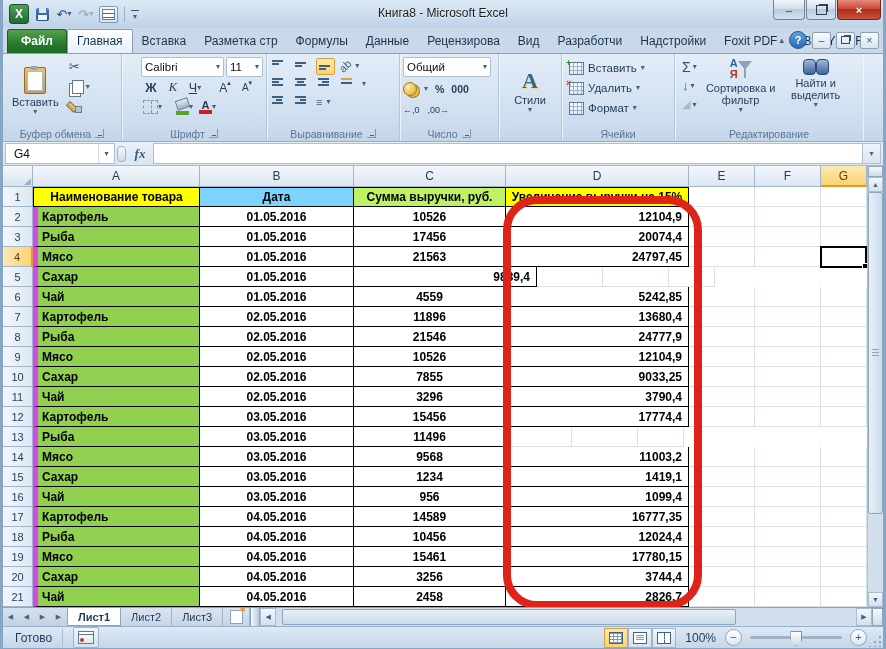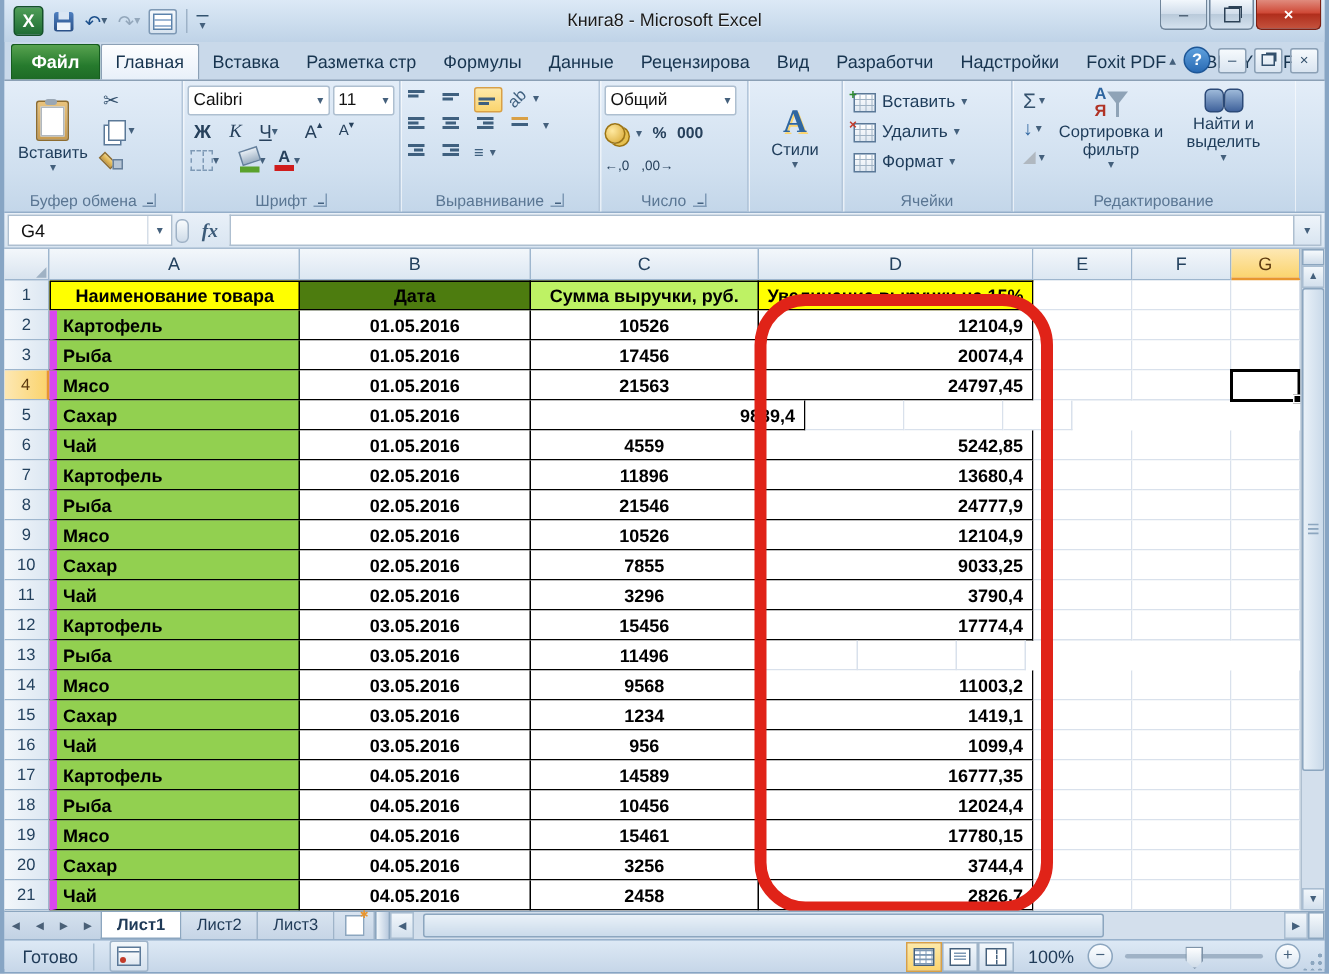--- a/index.html
+++ b/index.html
@@ -46,21 +46,21 @@
   .clipboard-ic{width:20px;height:25px;background:linear-gradient(#e8c27c,#c89c52);border:1px solid #8d6c30;border-radius:2px;position:relative;margin-bottom:2px;}
   .clipboard-ic:before{content:"";position:absolute;left:2px;top:3px;right:2px;bottom:2px;background:#fff;border:1px solid #b0b8c0;}
   .clipboard-ic:after{content:"";position:absolute;left:5px;top:-2px;width:8px;height:4px;background:#9aa7b4;border-radius:2px;}
   .arrow{font-size:8px;color:#44607c;line-height:8px;}
   .smallcol{display:flex;flex-direction:column;justify-content:flex-start;gap:3px;padding:2px 2px;}
   .sicon{height:17px;display:flex;align-items:center;gap:2px;font-size:13px;color:#35526e;padding:0 2px;border-radius:2px;}
   .copy-ic{width:10px;height:12px;border:1px solid #5b7998;background:#fff;box-shadow:-3px 3px 0 -1px #fff,-3px 3px 0 0 #5b7998;margin-left:3px;}
   .brush-ic{width:13px;height:13px;position:relative;}
   .brush-ic:before{content:"";position:absolute;left:1px;top:1px;width:9px;height:4px;background:linear-gradient(#f3d27a,#c89b3f);transform:rotate(45deg);transform-origin:left top;border:1px solid #8d6c30;}
   .brush-ic:after{content:"";position:absolute;right:0;bottom:0;width:5px;height:5px;background:#b7c6d6;border:1px solid #66809c;}
-  .fontrow{display:flex;gap:2px;align-items:center;}
+  .fontrow{display:flex;gap:2px;align-items:center;margin-left:16px;}
   .combo{background:#fff;border:1px solid #aebfd0;height:18px;display:flex;align-items:center;font-size:11.5px;color:#111;padding:0 3px;justify-content:space-between;border-radius:2px;}
   .fname{width:88px;}
   .fsize{width:34px;}
   .fbtn{min-width:16px;height:17px;display:flex;align-items:center;justify-content:center;font-size:12.5px;color:#27415c;padding:0 2px;border-radius:2px;}
   .fbtn .u{text-decoration:underline;}
   .fbtn i{font-family:"Liberation Serif",serif;}
   .grow-shrink{font-size:12px;position:relative;}
   .tri-up:after{content:"▴";font-size:7px;position:relative;top:-5px;color:#27415c;}
   .tri-dn:after{content:"▾";font-size:7px;position:relative;top:-5px;color:#27415c;}
   .border-ic{width:13px;height:12px;border:1px dashed #7e99b5;position:relative;}
@@ -520,21 +520,21 @@
         <div class="colh" style="width: 152px;">C</div>
         <div class="colh" style="width: 183px;">D</div>
         <div class="colh" style="width: 66px;">E</div>
         <div class="colh" style="width: 66px;">F</div>
         <div class="colh active" style="width: 46px;">G</div>
       </div>
     <div id="grid-rows">
         <div class="grow toprow">
           <div class="rowh">1</div>
           <div class="cell hcell first" style="width: 167px; background: rgb(255, 255, 0);">Наименование товара</div>
-          <div class="cell hcell" style="width: 154px; background: #4d7c0f;">Дата</div>
+          <div class="cell hcell" style="width: 154px; background: #7dd3fc;">Дата</div>
           <div class="cell hcell" style="width: 152px; background: #bef264;">Сумма выручки, руб.</div>
           <div class="cell hcell" style="width: 183px; background: rgb(255, 255, 0);">Увеличение выручки на 15%</div>
           <div class="ecell" style="width: 66px;"></div>
           <div class="ecell" style="width: 66px;"></div>
           <div class="ecell" style="width: 46px;"></div>
         </div>
         <div class="grow">
           <div class="rowh">2</div>
           <div class="cell prod" style="width: 167px; background: rgb(146, 208, 80);">Картофель</div>
           <div class="cell ctr" style="width: 154px;">01.05.2016</div>

